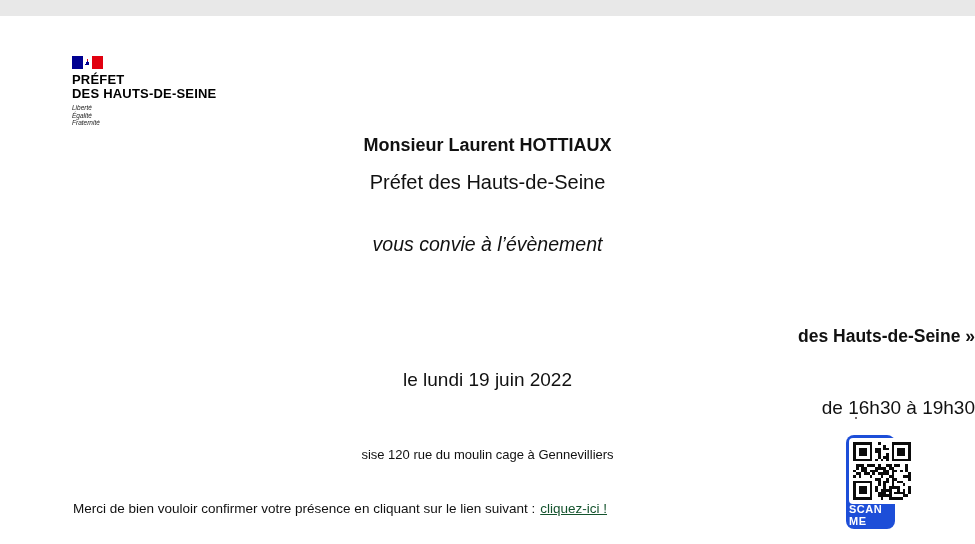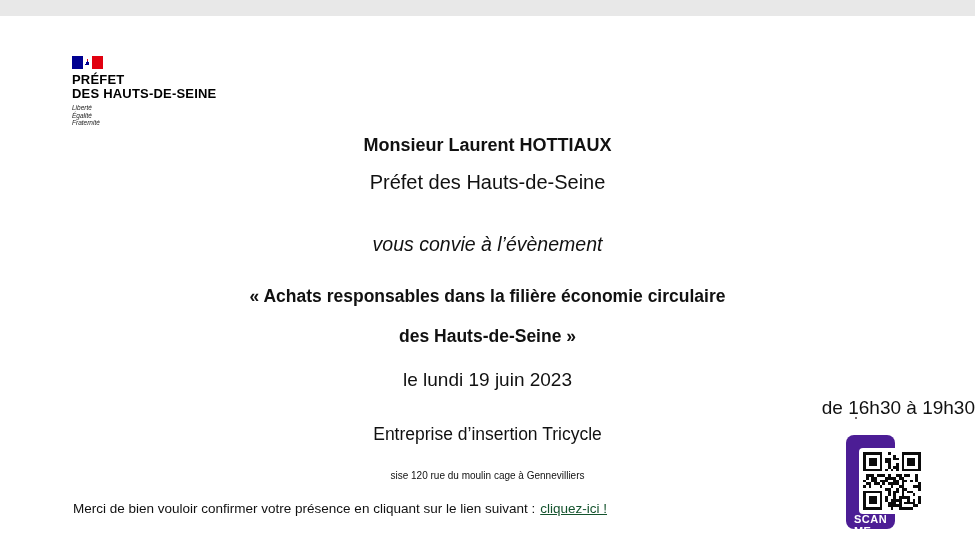--- a/index.html
+++ b/index.html
@@ -20,38 +20,38 @@
   .logo-flag { display: block; width: 31px; height: 13px; margin-bottom: 4px; }
   .logo-prefix { font-weight: bold; font-size: 13px; line-height: 14px; letter-spacing: 0.2px; color: #000; }
   .logo-motto { margin-top: 3px; font-style: italic; font-size: 6.5px; line-height: 7.5px; color: #222; font-family: "Liberation Sans", sans-serif; }
 
   
   .line { position: absolute; left: 0; width: 100%; text-align: center; white-space: nowrap; }
   .host-name       { top: 119px; font-size: 18px;   font-weight: bold; }
   .host-title      { top: 155px; font-size: 20px;   font-weight: normal; }
   .convocation     { top: 217px; font-size: 19.5px; font-style: italic; }
   .event-title-1   { top: 270px; font-size: 17.5px; font-weight: bold; }
-  .event-title-2   { top: 310px; font-size: 17.5px; font-weight: bold; }
+  .event-title-2   { top: 310px; font-size: 17.5px; font-weight: bold; text-align: right; }
   .event-date      { top: 353px; font-size: 19px; }
   .event-time      { top: 381px; font-size: 19px; text-align: right; }
   .event-venue     { top: 408px; font-size: 17.5px; }
-  .event-address   { top: 454px; font-size: 10px; }
+  .event-address   { top: 431px; font-size: 13px; }
 
   .stray-dot { position: absolute; left: 855px; top: 401px; width: 2px; height: 2px; border-radius: 50%; background: #4a3a3a; }
 
   
   .footer { position: absolute; left: 73px; top: 485px; font-size: 13.5px; white-space: nowrap; }
   .footer a { margin-left: 5px; text-decoration: underline; cursor: pointer; }
 
   
   .qr-box {
     position: absolute; left: 846px; top: 419px;
     width: 49px; height: 94px;
-    background: #4c1d95; border-radius: 8px;
-    padding: 13px;
+    background: #1d4ed8; border-radius: 8px;
+    padding: 3px;
   }
   .qr-white {
     width: 66px; height: 66px;
     background: #ffffff; border-radius: 4px;
     display: flex; align-items: center; justify-content: center;
   }
   .qr-svg { width: 58px; height: 58px; display: block; }
   .qr-label {
     height: 22px; display: flex; align-items: center; justify-content: center;
     color: #ffffff; font-weight: bold; font-size: 11px; letter-spacing: 0.5px;
@@ -76,25 +76,23 @@
     <div class="logo-motto">
       <div>Liberté</div>
       <div>Égalité</div>
       <div>Fraternité</div>
     </div>
   </div>
 
   <div class="line host-title">Préfet des Hauts-de-Seine</div>
   <div class="line host-name">Monsieur Laurent HOTTIAUX</div>
   <div class="line convocation">vous convie à l’évènement</div>
-  <div class="line event-title-1">« Achats responsables dans la filière économie circulaire</div>
   <div class="line event-title-2">des Hauts-de-Seine »</div>
-  <div class="line event-date">le lundi 19 juin 2023</div>
+  <div class="line event-date">le lundi 19 juin 2022</div>
   <div class="line event-time">de 16h30 à 19h30</div>
-  <div class="line event-venue">Entreprise d’insertion Tricycle</div>
   <div class="line event-address">sise 120 rue du moulin cage à Gennevilliers</div>
 
   <div class="stray-dot"></div>
 
   <div class="footer">
     <span>Merci de bien vouloir confirmer votre présence en cliquant sur le lien suivant :</span><a id="rsvp-link" style="color: #14532d;">cliquez-ici !</a>
   </div>
 
   <div class="qr-box">
     <div class="qr-white">

